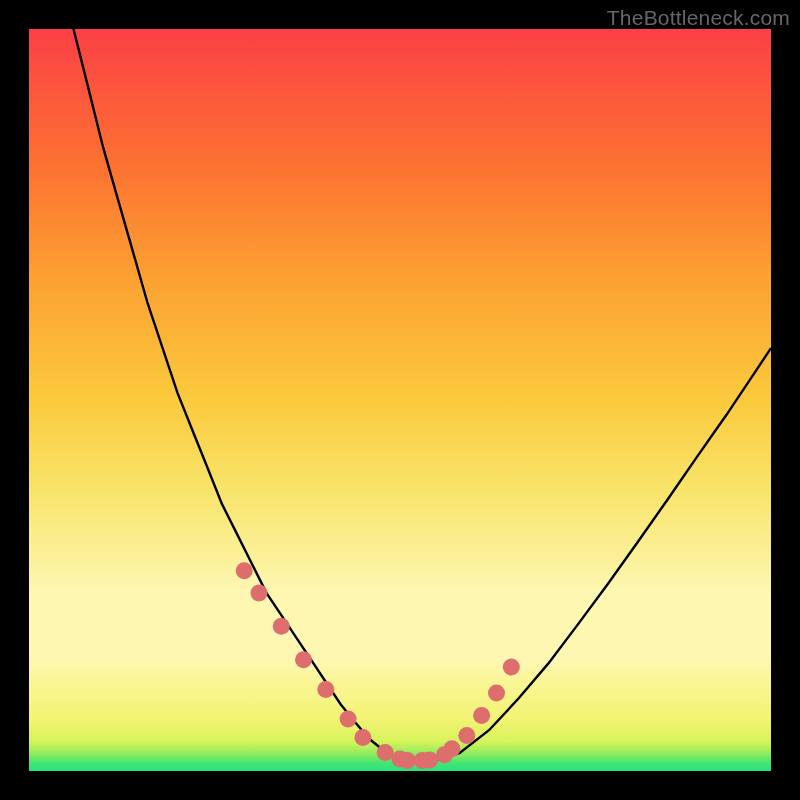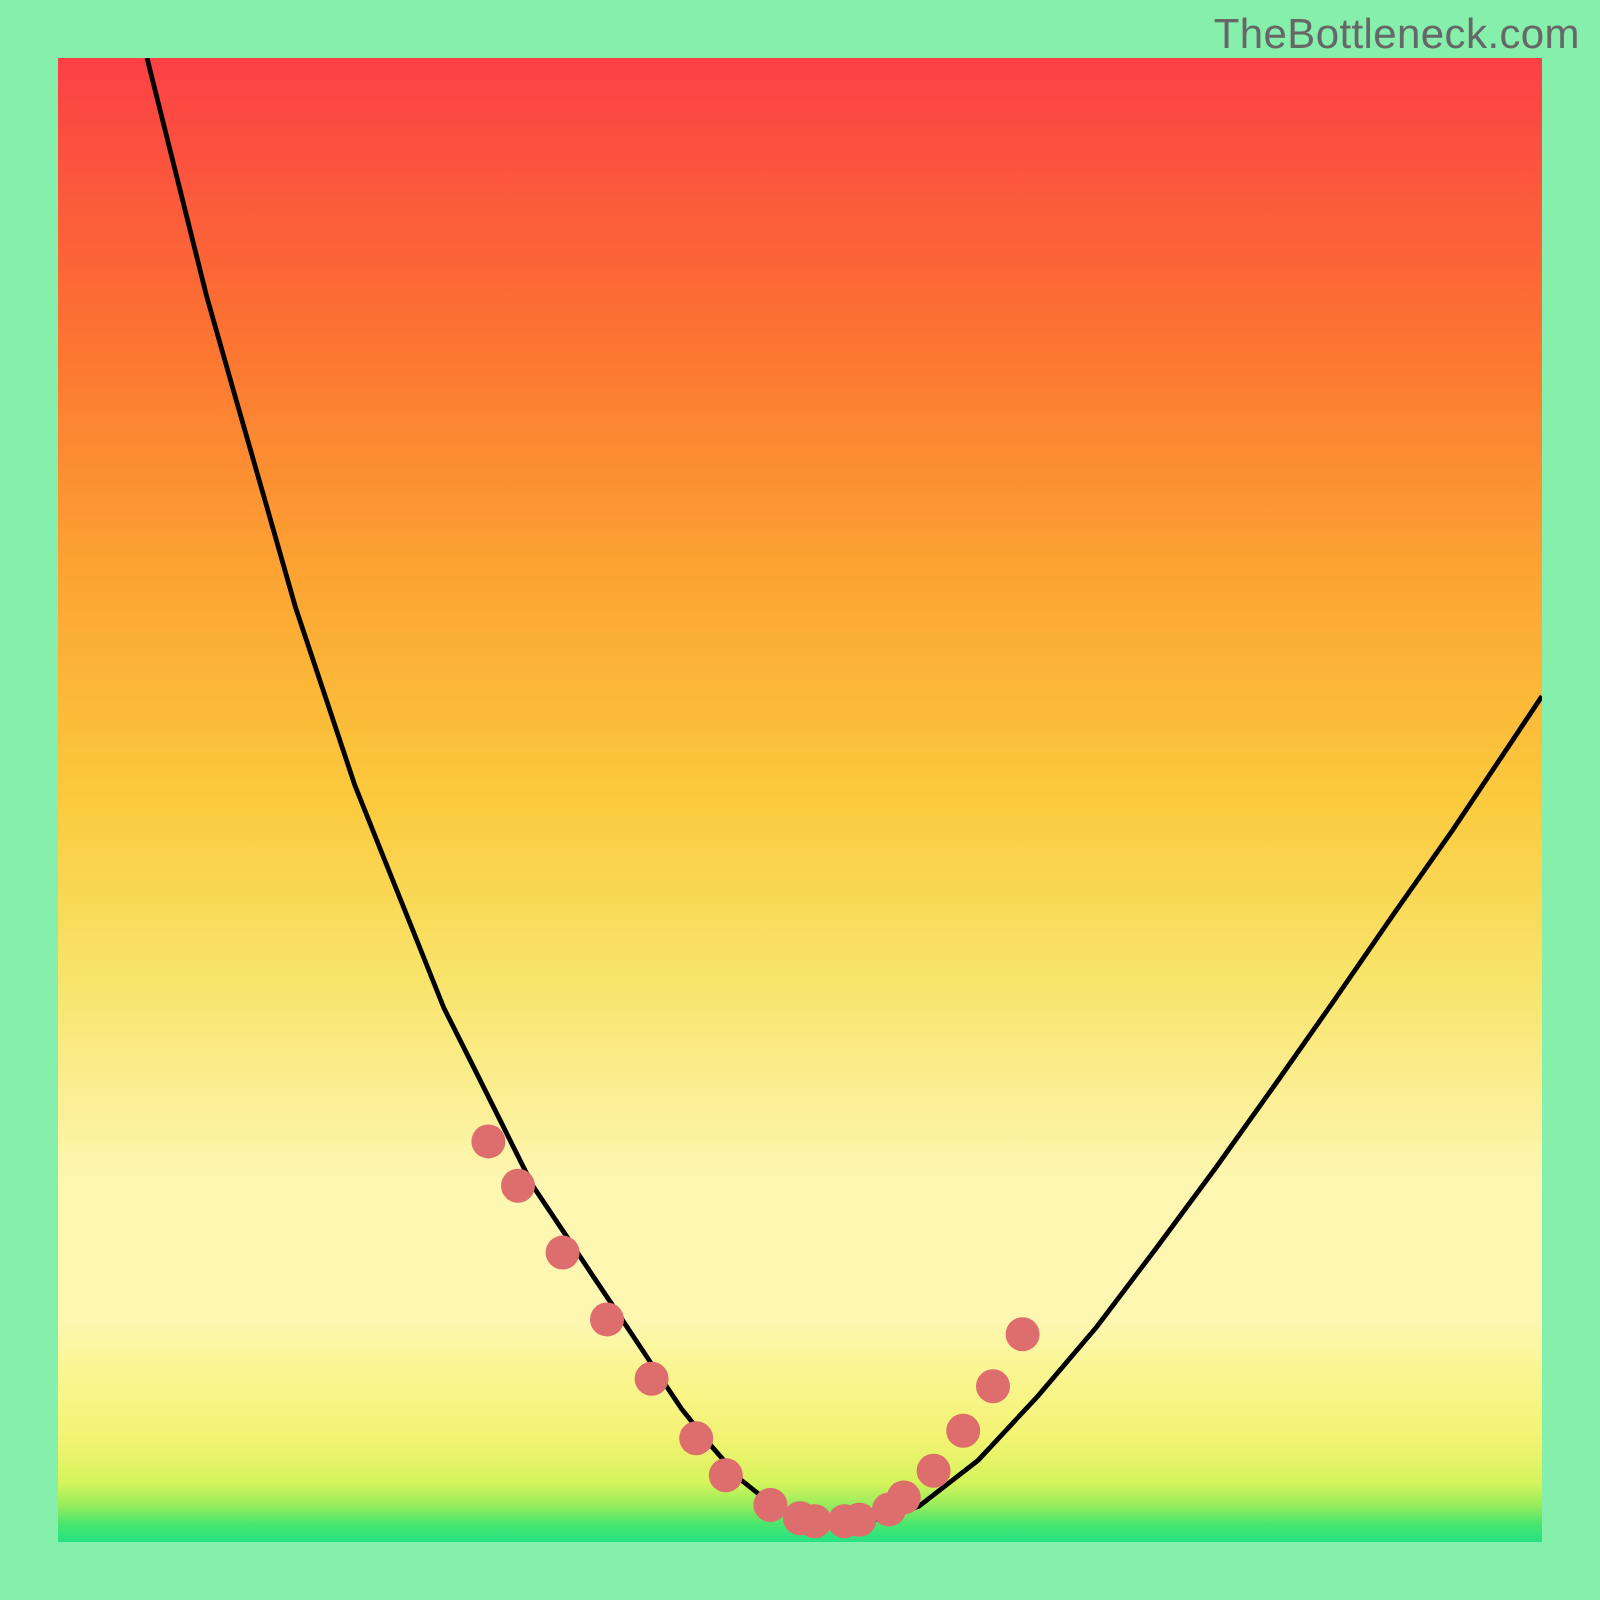--- a/index.html
+++ b/index.html
@@ -7,21 +7,21 @@
     padding: 0;
     width: 800px;
     height: 800px;
     overflow: hidden;
     font-family: Arial, Helvetica, sans-serif;
   }
   .frame {
     position: relative;
     width: 800px;
     height: 800px;
-    background: #86efac;
+    background: #000000;
   }
   .plot-area {
     position: absolute;
     left: 29px;
     top: 29px;
     width: 742px;
     height: 742px;
     background: linear-gradient(to top,
       #26e285 0%,
       #49e66e 1.2%,

